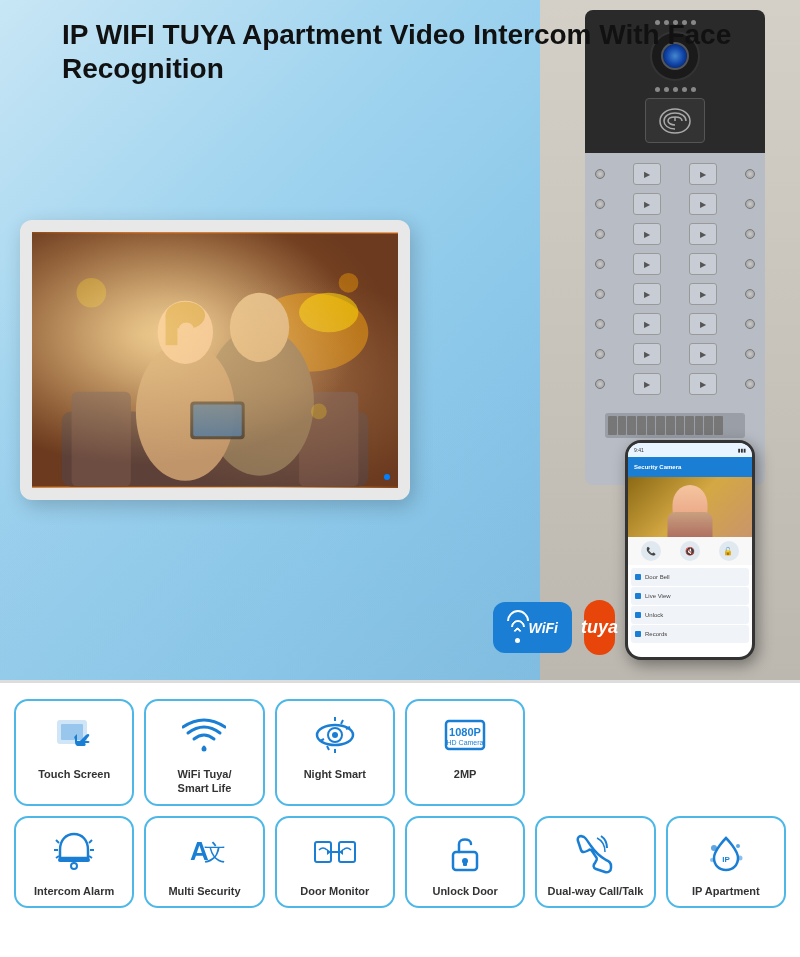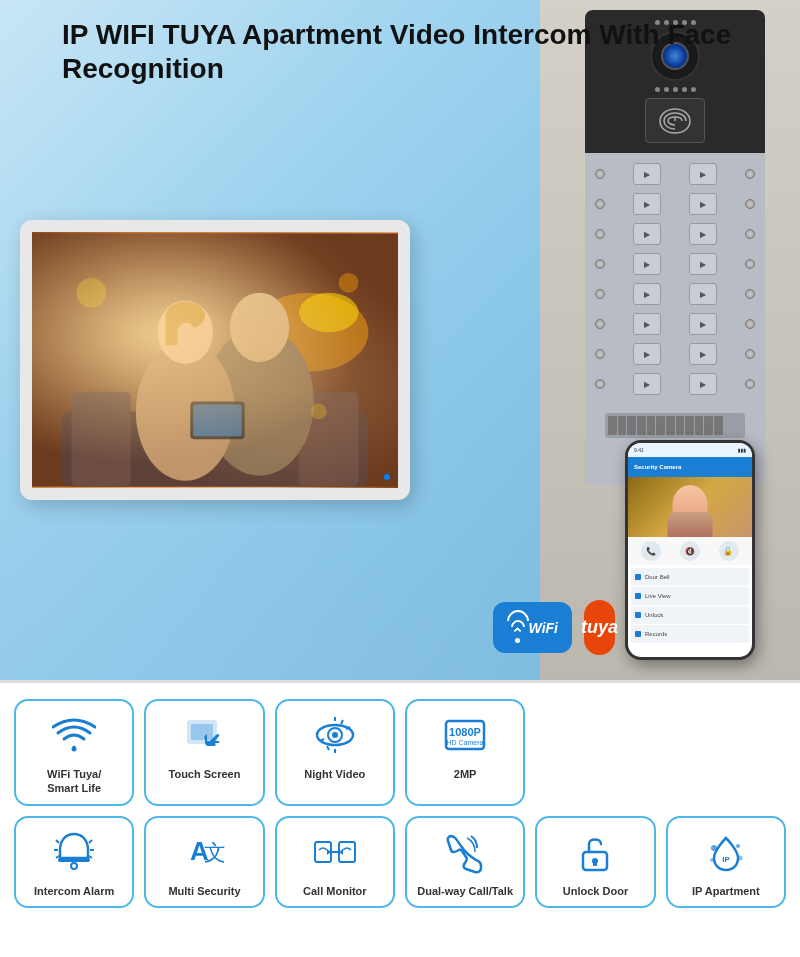--- a/index.html
+++ b/index.html
@@ -681,62 +681,62 @@
 
 <div style="width:100%;height:3px;background:#ddd;"></div>
 
 <div class="features-section">
 
   <div class="features-grid">
 
     <div class="feature-card">
       <div class="feature-icon">
         <svg class="feature-svg" viewBox="0 0 44 44">
+
+          <rect x="6" y="8" width="28" height="22" rx="2" fill="#1a7fd4" opacity="0.2" stroke="#1a7fd4" stroke-width="2"></rect>
+          <rect x="9" y="11" width="22" height="16" rx="1" fill="#1a7fd4" opacity="0.3"></rect>
+
+          <path d="M28 28 C28 28 32 24 34 22 C36 20 38 21 37 23 L33 28 L36 28 C38 28 38 30 36 30 L33 30 C34 31 34 33 32 33 L26 33 C24 33 23 31 23 29 L23 26 C22 25 22 24 23 23 L25 21 L25 28 Z" fill="#1a7fd4"></path>
+        </svg>
+      </div>
+      <div class="feature-label">Touch Screen</div>
+    </div>
+
+    <div class="feature-card">
+      <div class="feature-icon">
+        <svg class="feature-svg" viewBox="0 0 44 44">
           <path d="M22 36 L22 34" stroke="#1a7fd4" stroke-width="3" stroke-linecap="round"></path>
           <path d="M12 26 Q22 18 32 26" fill="none" stroke="#1a7fd4" stroke-width="3" stroke-linecap="round"></path>
           <path d="M6 20 Q22 8 38 20" fill="none" stroke="#1a7fd4" stroke-width="3" stroke-linecap="round"></path>
           <path d="M1 14 Q22 0 43 14" fill="none" stroke="#1a7fd4" stroke-width="3" stroke-linecap="round"></path>
           <circle cx="22" cy="36" r="2.5" fill="#1a7fd4"></circle>
         </svg>
       </div>
       <div class="feature-label">WiFi Tuya/<br>Smart Life</div>
-    </div>
-
-    <div class="feature-card">
-      <div class="feature-icon">
-        <svg class="feature-svg" viewBox="0 0 44 44">
-
-          <rect x="6" y="8" width="28" height="22" rx="2" fill="#1a7fd4" opacity="0.2" stroke="#1a7fd4" stroke-width="2"></rect>
-          <rect x="9" y="11" width="22" height="16" rx="1" fill="#1a7fd4" opacity="0.3"></rect>
-
-          <path d="M28 28 C28 28 32 24 34 22 C36 20 38 21 37 23 L33 28 L36 28 C38 28 38 30 36 30 L33 30 C34 31 34 33 32 33 L26 33 C24 33 23 31 23 29 L23 26 C22 25 22 24 23 23 L25 21 L25 28 Z" fill="#1a7fd4"></path>
-        </svg>
-      </div>
-      <div class="feature-label">Touch Screen</div>
     </div>
 
 
 
     <div class="feature-card">
       <div class="feature-icon">
         <svg class="feature-svg" viewBox="0 0 44 44">
 
           <ellipse cx="22" cy="22" rx="18" ry="10" fill="none" stroke="#1a7fd4" stroke-width="2.5"></ellipse>
           <circle cx="22" cy="22" r="7" fill="none" stroke="#1a7fd4" stroke-width="2"></circle>
           <circle cx="22" cy="22" r="3" fill="#1a7fd4"></circle>
 
           <line x1="22" y1="4" x2="22" y2="8" stroke="#1a7fd4" stroke-width="2"></line>
           <line x1="22" y1="36" x2="22" y2="40" stroke="#1a7fd4" stroke-width="2"></line>
           <line x1="30" y1="7" x2="28" y2="11" stroke="#1a7fd4" stroke-width="2"></line>
           <line x1="14" y1="33" x2="16" y2="37" stroke="#1a7fd4" stroke-width="2"></line>
           <line x1="37" y1="14" x2="33" y2="16" stroke="#1a7fd4" stroke-width="2"></line>
           <line x1="7" y1="28" x2="11" y2="26" stroke="#1a7fd4" stroke-width="2"></line>
         </svg>
       </div>
-      <div class="feature-label">Night Video</div>
+      <div class="feature-label">Night Smart</div>
     </div>
 
     <div class="feature-card">
       <div class="feature-icon">
         <svg class="feature-svg" viewBox="0 0 44 44">
           <rect x="3" y="8" width="38" height="28" rx="3" fill="none" stroke="#1a7fd4" stroke-width="2.5"></rect>
           <text x="22" y="23" text-anchor="middle" font-size="11" font-weight="900" fill="#1a7fd4">1080P</text>
           <text x="22" y="32" text-anchor="middle" font-size="7" fill="#1a7fd4">HD Camera</text>
         </svg>
       </div>
@@ -787,49 +787,49 @@
           <rect x="26" y="12" width="16" height="20" rx="2" fill="none" stroke="#1a7fd4" stroke-width="2"></rect>
 
           <line x1="18" y1="22" x2="26" y2="22" stroke="#1a7fd4" stroke-width="2"></line>
           <polygon points="14,19 18,22 14,25" fill="#1a7fd4"></polygon>
           <polygon points="30,19 26,22 30,25" fill="#1a7fd4"></polygon>
 
           <path d="M6 20 Q10 16 14 20" fill="none" stroke="#1a7fd4" stroke-width="1.5"></path>
           <path d="M30 20 Q34 16 38 20" fill="none" stroke="#1a7fd4" stroke-width="1.5"></path>
         </svg>
       </div>
-      <div class="feature-label">Call Monitor</div>
+      <div class="feature-label">Door Monitor</div>
+    </div>
+
+    <div class="feature-card">
+      <div class="feature-icon">
+        <svg class="feature-svg" viewBox="0 0 44 44">
+
+          <rect x="10" y="22" width="24" height="18" rx="3" fill="none" stroke="#1a7fd4" stroke-width="2.5"></rect>
+
+          <path d="M16 22 L16 14 C16 8 28 8 28 14" fill="none" stroke="#1a7fd4" stroke-width="2.5" stroke-linecap="round"></path>
+
+          <circle cx="22" cy="31" r="3" fill="#1a7fd4"></circle>
+          <rect x="20" y="31" width="4" height="5" rx="1" fill="#1a7fd4"></rect>
+        </svg>
+      </div>
+      <div class="feature-label">Unlock Door</div>
     </div>
 
     <div class="feature-card">
       <div class="feature-icon">
         <svg class="feature-svg" viewBox="0 0 44 44">
 
           <path d="M8 6 C6 6 4 8 5 11 L8 20 C9 23 12 22 14 21 L16 20 C17 19 18 20 19 21 L23 27 C24 28 24 30 23 31 L22 33 C20 35 20 38 23 39 L32 42 C35 43 38 41 38 38 L38 36 C38 33 36 31 33 30 C28 27 22 22 18 16 C15 12 13 8 11 7 Z" fill="none" stroke="#1a7fd4" stroke-width="2.5"></path>
 
           <path d="M28 6 Q34 10 34 18" fill="none" stroke="#1a7fd4" stroke-width="2"></path>
           <path d="M24 8 Q32 12 32 22" fill="none" stroke="#1a7fd4" stroke-width="1.5"></path>
         </svg>
       </div>
       <div class="feature-label">Dual-way Call/Talk</div>
-    </div>
-
-    <div class="feature-card">
-      <div class="feature-icon">
-        <svg class="feature-svg" viewBox="0 0 44 44">
-
-          <rect x="10" y="22" width="24" height="18" rx="3" fill="none" stroke="#1a7fd4" stroke-width="2.5"></rect>
-
-          <path d="M16 22 L16 14 C16 8 28 8 28 14" fill="none" stroke="#1a7fd4" stroke-width="2.5" stroke-linecap="round"></path>
-
-          <circle cx="22" cy="31" r="3" fill="#1a7fd4"></circle>
-          <rect x="20" y="31" width="4" height="5" rx="1" fill="#1a7fd4"></rect>
-        </svg>
-      </div>
-      <div class="feature-label">Unlock Door</div>
     </div>
 
     <div class="feature-card">
       <div class="feature-icon">
         <svg class="feature-svg" viewBox="0 0 44 44">
 
           <path d="M22 8 C22 8 10 20 10 28 C10 35 15 40 22 40 C29 40 34 35 34 28 C34 20 22 8 22 8 Z" fill="none" stroke="#1a7fd4" stroke-width="2.5"></path>
 
           <circle cx="10" cy="18" r="3" fill="#1a7fd4" opacity="0.7"></circle>
           <circle cx="34" cy="16" r="2" fill="#1a7fd4" opacity="0.7"></circle>

